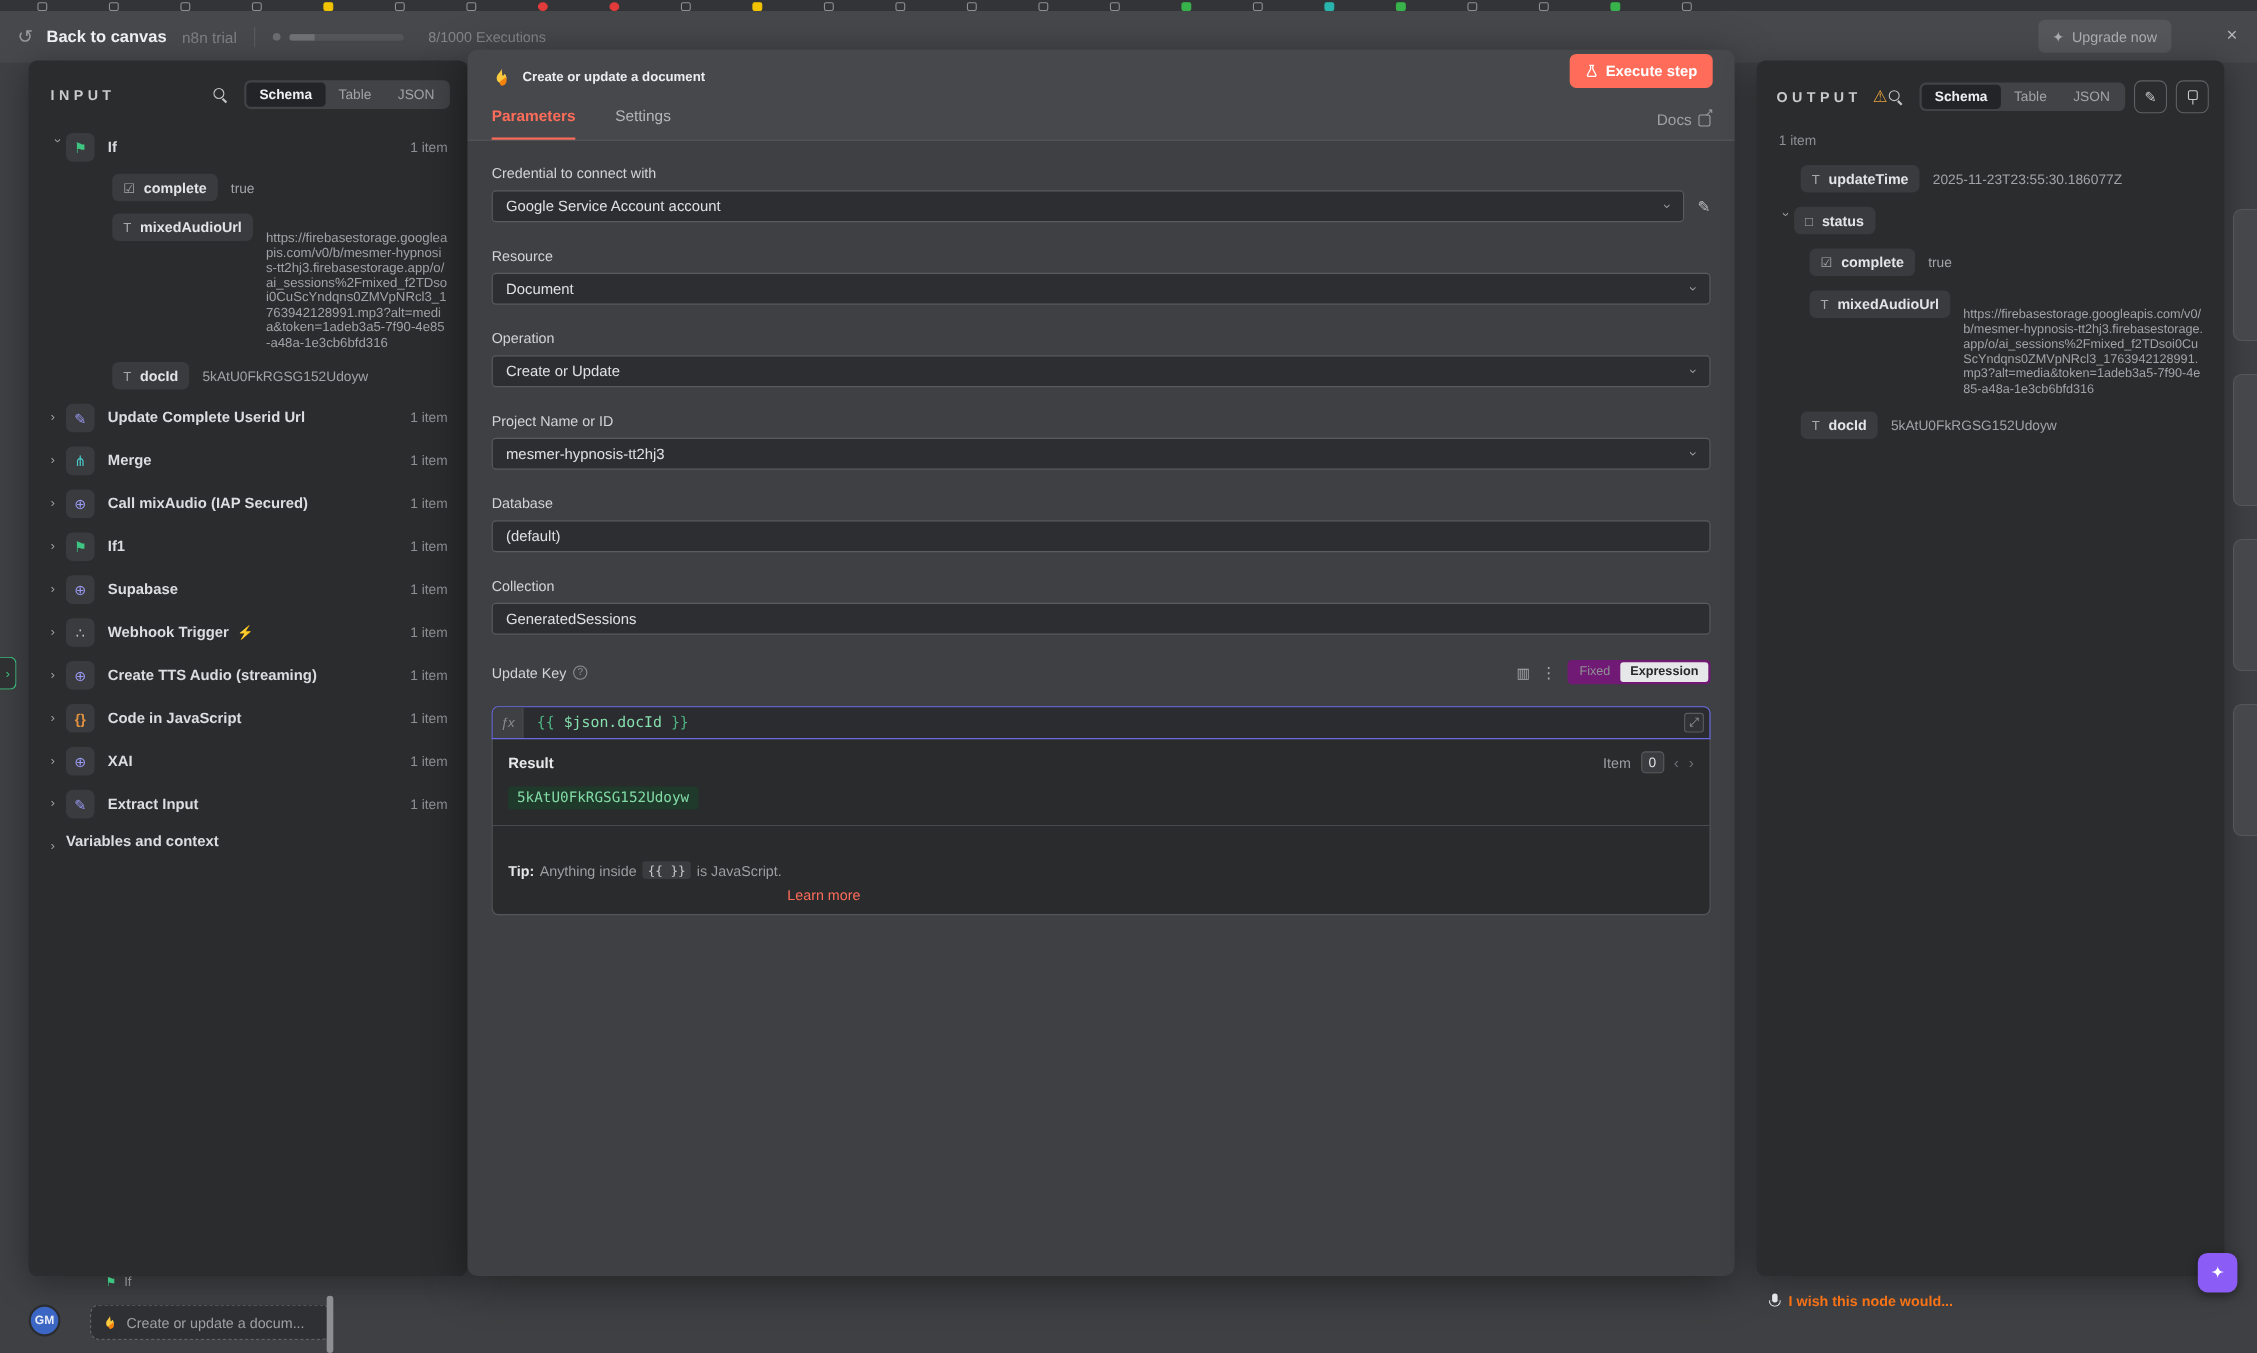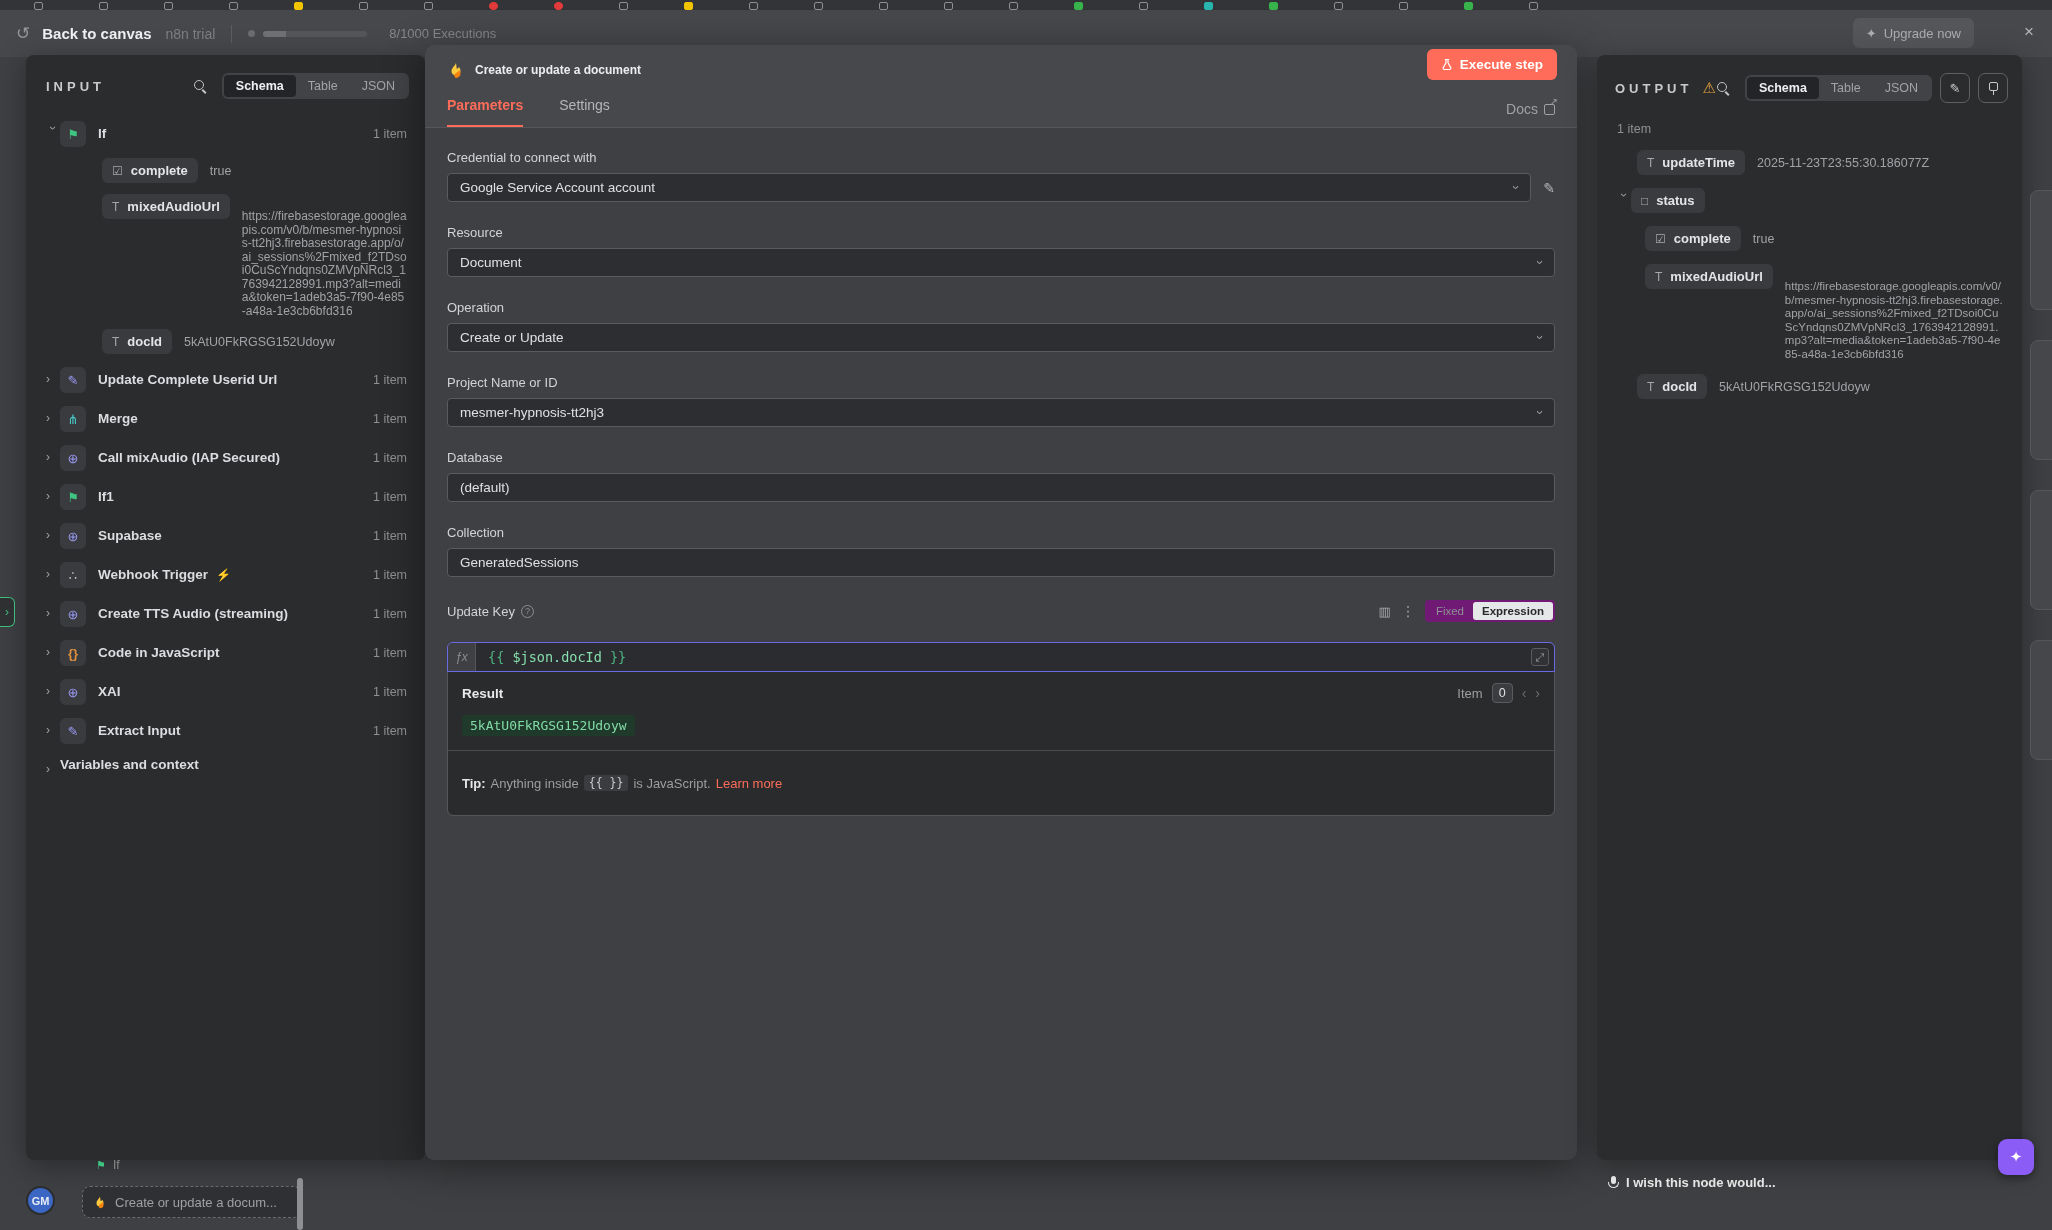--- a/index.html
+++ b/index.html
@@ -98,32 +98,32 @@
   .code { font-family:"DejaVu Sans Mono", monospace; font-size:13.5px; margin-left:12px; }
   .code .br { color:#4db380; } .code .in { color:#86dfae; }
   .exp-open { position:absolute; right:5px; top:5px; width:18px; height:18px; border:1px solid #5a5b5e; border-radius:3px; color:#9b9c9e; font-size:11px; display:flex; align-items:center; justify-content:center; background:#313236; }
   .result-sec { background:#2a2b2d; padding:12px 14px 14px 14px; }
   .result-head { display:flex; align-items:center; }
   .result-title { font-size:13.5px; font-weight:bold; color:#e8e9eb; }
   .item-ctl { margin-left:auto; display:flex; align-items:center; gap:9px; color:#9d9ea1; font-size:13px; }
   .item-box { width:21px; height:20px; background:#3b3c3f; border:1px solid #5a5b5e; border-radius:4px; color:#dfe0e2; font-size:12.5px; display:flex; align-items:center; justify-content:center; }
   .pager { color:#6e6f72; font-size:14px; }
   .result-val { display:inline-block; margin-top:12px; background:#1f3a2b; color:#82dba6; font-family:"DejaVu Sans Mono", monospace; font-size:13px; border-radius:3px; padding:3px 8px; }
-  .tip-sec { background:#2a2b2d; border-top:1px solid #4a4b4e; border-radius:0 0 6px 6px; padding:24px 14px; font-size:13px; color:#9d9ea1; display:flex; align-items:center; gap:5px; }
+  .tip-sec { background:#2a2b2d; border-top:1px solid #4a4b4e; border-radius:0 0 6px 6px; padding:10px 14px; font-size:13px; color:#9d9ea1; display:flex; align-items:center; gap:5px; }
   .tip-sec b { color:#e6e7e9; }
   .brace-pill { font-family:"DejaVu Sans Mono", monospace; font-size:11.5px; background:#3b3c3f; color:#c9cacc; border-radius:3px; padding:1px 5px; }
-  .learn { color:#ff6d5a; }
+  .learn { color:#ff6d5a;margin-top:45px; }
 
   
   .left-tab { position:absolute; left:0; top:597px; width:15px; height:30px; background:#2f3032; border:1px solid #3dbd7d; border-left:none; border-radius:0 6px 6px 0; color:#3dbd7d; font-size:12px; display:flex; align-items:center; justify-content:center; }
   .avatar { position:absolute; left:26px; top:1186px; width:29px; height:29px; border-radius:50%; background:#3b66c4; border:2px solid #2b2c2e; color:#e8ecf6; font-size:11px; font-weight:bold; display:flex; align-items:center; justify-content:center; }
   .ghost-if { position:absolute; left:96px; top:1158px; display:flex; align-items:center; gap:7px; color:#8a8b8d; font-size:12px; }
   .node-chip { position:absolute; left:82px; top:1186px; width:219px; height:32px; background:#2f3033; border:1px dashed #6a6b6e; border-radius:8px; display:flex; align-items:center; gap:8px; padding:0 10px; color:#9fa0a3; font-size:13px; }
   .scrollbit { position:absolute; left:297px; top:1178px; width:6px; height:52px; border-radius:3px; background:#8e8f92; }
-  .wish { position:absolute; left:1608px; top:1175px; display:flex; align-items:center; gap:8px; color:#e5e5e5; font-size:13px; font-weight:bold; }
+  .wish { position:absolute; left:1608px; top:1175px; display:flex; align-items:center; gap:8px; color:#f97316; font-size:13px; font-weight:bold; }
   .sparkle-btn { position:absolute; left:1998px; top:1139px; width:36px; height:36px; border-radius:9px; background:#8b5cf6; color:#fff; font-size:15px; display:flex; align-items:center; justify-content:center; box-shadow:0 3px 10px rgba(0,0,0,.4); }
   .edge-card { position:absolute; left:2030px; width:30px; height:120px; border:1px solid #55565a; border-radius:8px 0 0 8px; background:#46474a; }
   .pin { position:relative; width:12px; height:13px; }
   .pin::before { content:""; position:absolute; left:2px; top:0; width:7px; height:7px; border:1.6px solid #c9cacc; border-radius:2px; }
   .pin::after { content:""; position:absolute; left:5.5px; top:8px; width:1.6px; height:5px; background:#c9cacc; }
   .micico { display:inline-block; position:relative; width:10px; height:14px; }
   .micico::before { content:""; position:absolute; left:2.5px; top:0; width:5px; height:8px; border-radius:3px; background:#e3e4e6; }
   .micico::after { content:""; position:absolute; left:0; top:6px; width:9px; height:5px; border:1.4px solid #e3e4e6; border-top:none; border-radius:0 0 6px 6px; }
 </style>
 </head>

